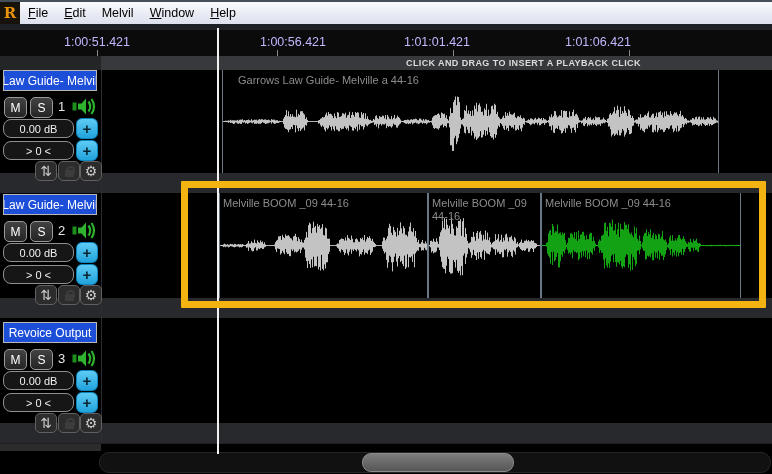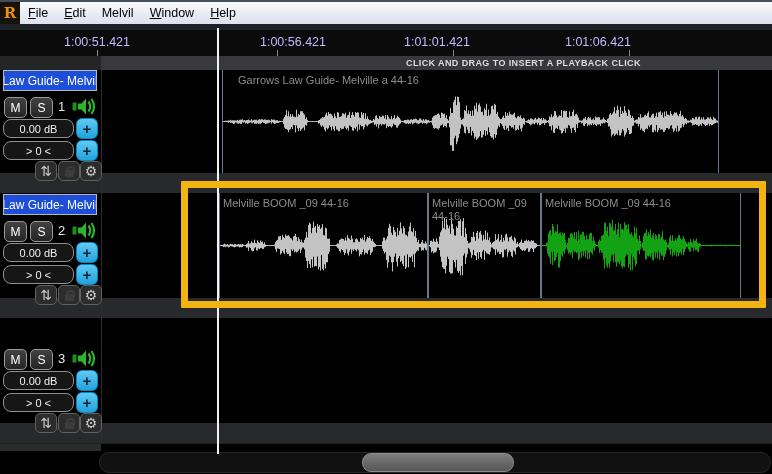--- a/index.html
+++ b/index.html
@@ -172,20 +172,21 @@
         <div class="sbtn" style="left: 35px; top: 91px; font-size: 14px;">⇅</div>
         <div class="sbtn" style="left: 58px; top: 91px;">
           <span class="lock">
             <span class="shackle"></span>
             <span class="body"></span>
           </span>
         </div>
         <div class="sbtn" style="left: 80px; top: 91px; font-size: 14px;">⚙</div>
       </div>
       <div class="panel" style="top: 322px; height: 112px;">
+        <div class="tname" style="top: 0px;">Revoice Output</div>
         <div class="pbtn" style="left: 4px; top: 27px;">M</div>
         <div class="pbtn" style="left: 30px; top: 27px;">S</div>
         <div class="tnum" style="left: 58px; top: 29px;">3</div>
         <svg width="25" height="21" viewBox="0 0 25 21" style="position: absolute; left: 72px; top: 26px;">
           <rect x="0.5" y="6.5" width="4" height="8" fill="#1d8f1d"></rect>
           <polygon points="6,7.5 9.5,7.5 14,2.5 14,18.5 9.5,13.5 6,13.5" fill="#2db32d"></polygon>
           <path d="M16.5 5.5 Q20 10.5 16.5 15.5" stroke="#2db32d" stroke-width="2.2" fill="none"></path>
           <path d="M19.5 3 Q24.5 10.5 19.5 18" stroke="#2db32d" stroke-width="2.2" fill="none"></path>
         </svg>
         <div class="vfield" style="top: 49px;">0.00 dB</div>

